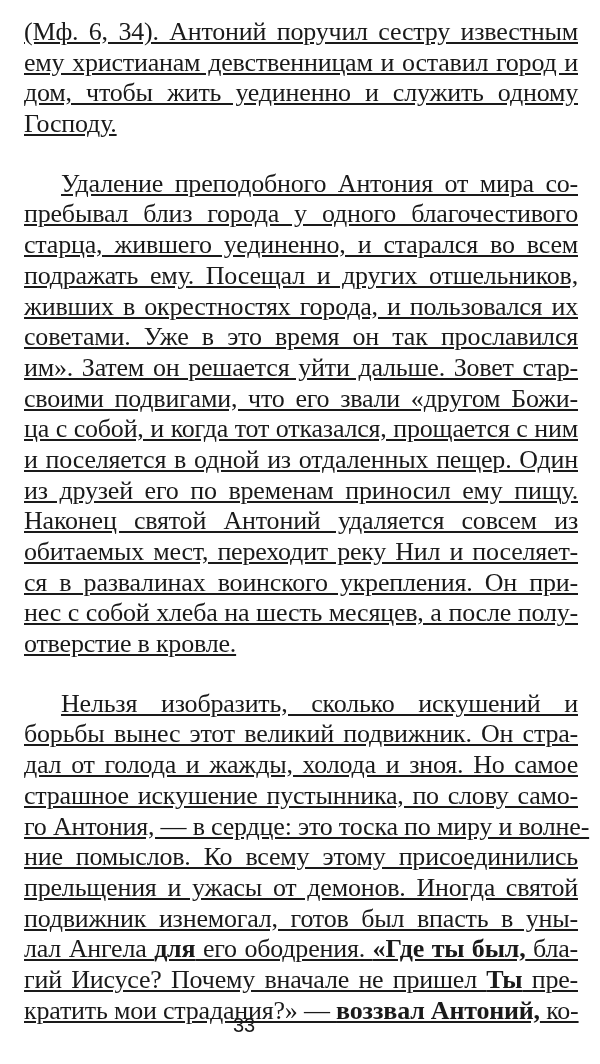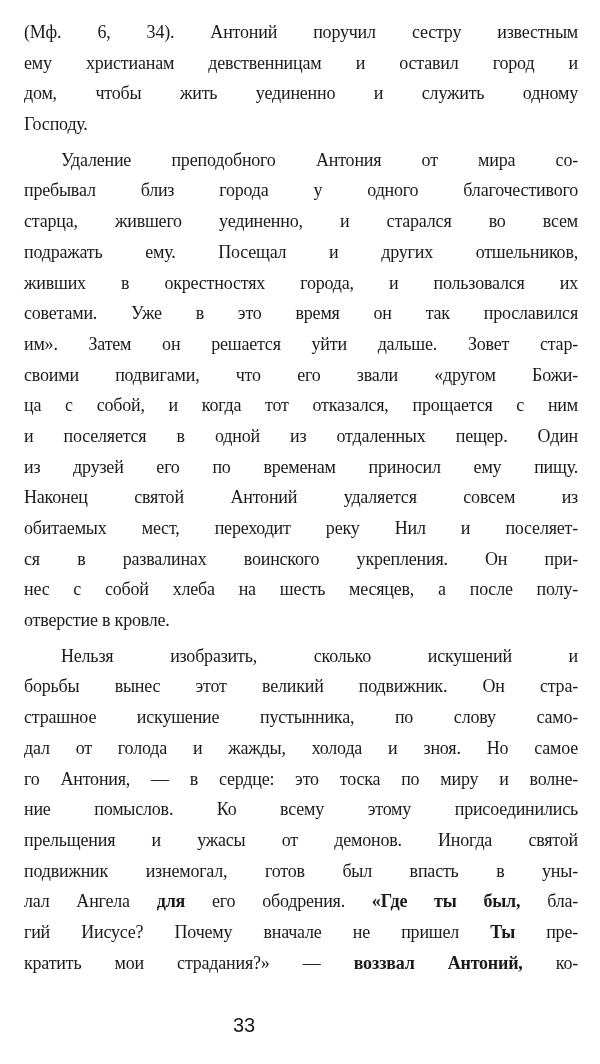--- a/index.html
+++ b/index.html
@@ -18,31 +18,33 @@
     .page {
       position: absolute;
       left: 24px;
       top: 17px;
       width: 554px;
     }
     .line {
       display: block;
       height: 30.7px;
       line-height: 30.7px;
-      font-size: 18px;
+      font-size: 26px;
       white-space: nowrap;
       text-align: justify;
       text-align-last: justify;
       letter-spacing: -0.2px;
+      text-decoration: underline;
     }
     .line.last {
       text-align-last: left;
     }
     .line.indent {
       padding-left: 37px;
+      margin-top: 24px;
     }
     .gap {
       height: 5px;
     }
     .b { font-weight: bold; }
     .page-number {
       position: absolute;
       left: 0;
       width: 488px;
       top: 1014px;
@@ -83,22 +85,22 @@
     <span class="line">ся в развалинах воинского укрепления. Он при-</span>
     <span class="line">нес с собой хлеба на шесть месяцев, а после полу-</span>
     <span class="line last">отверстие в кровле.</span>
   </div>
 
   <div class="gap"></div>
 
   <div>
     <span class="line indent">Нельзя изобразить, сколько искушений и</span>
     <span class="line">борьбы вынес этот великий подвижник. Он стра-</span>
+    <span class="line">дал от голода и жажды, холода и зноя. Но самое</span>
     <span class="line">страшное искушение пустынника, по слову само-</span>
-    <span class="line">дал от голода и жажды, холода и зноя. Но самое</span>
     <span class="line">го Антония, — в сердце: это тоска по миру и волне-</span>
     <span class="line">ние помыслов. Ко всему этому присоединились</span>
     <span class="line">прельщения и ужасы от демонов. Иногда святой</span>
     <span class="line">подвижник изнемогал, готов был впасть в уны-</span>
 
 
     <span class="line"><span>лал Ангела </span><span class="b">для</span><span> его ободрения. </span><span class="b">«Где ты был,</span><span> бла-</span></span>
 
     <span class="line"><span>гий Иисусе? Почему вначале не пришел </span><span class="b">Ты</span><span> пре-</span></span>
 

